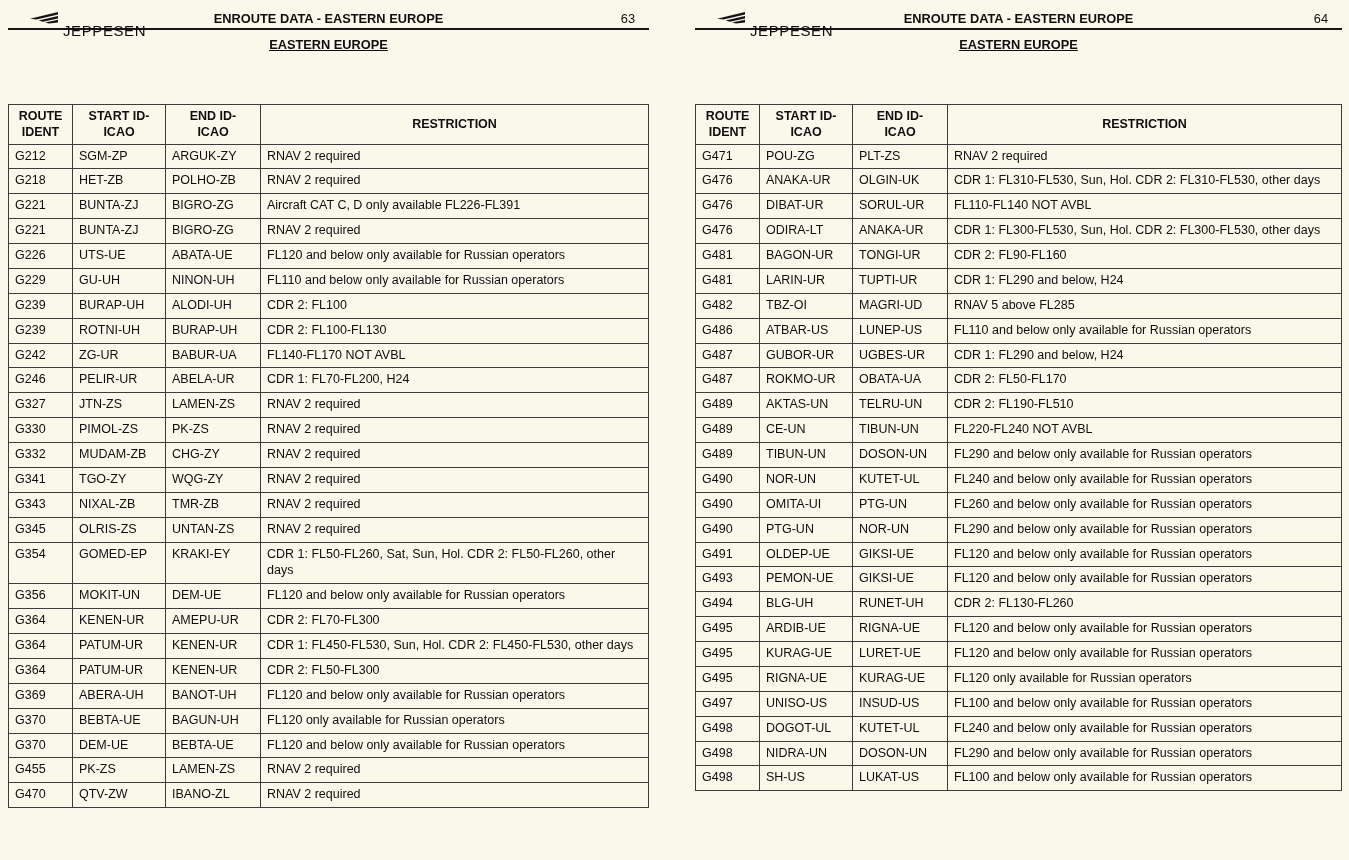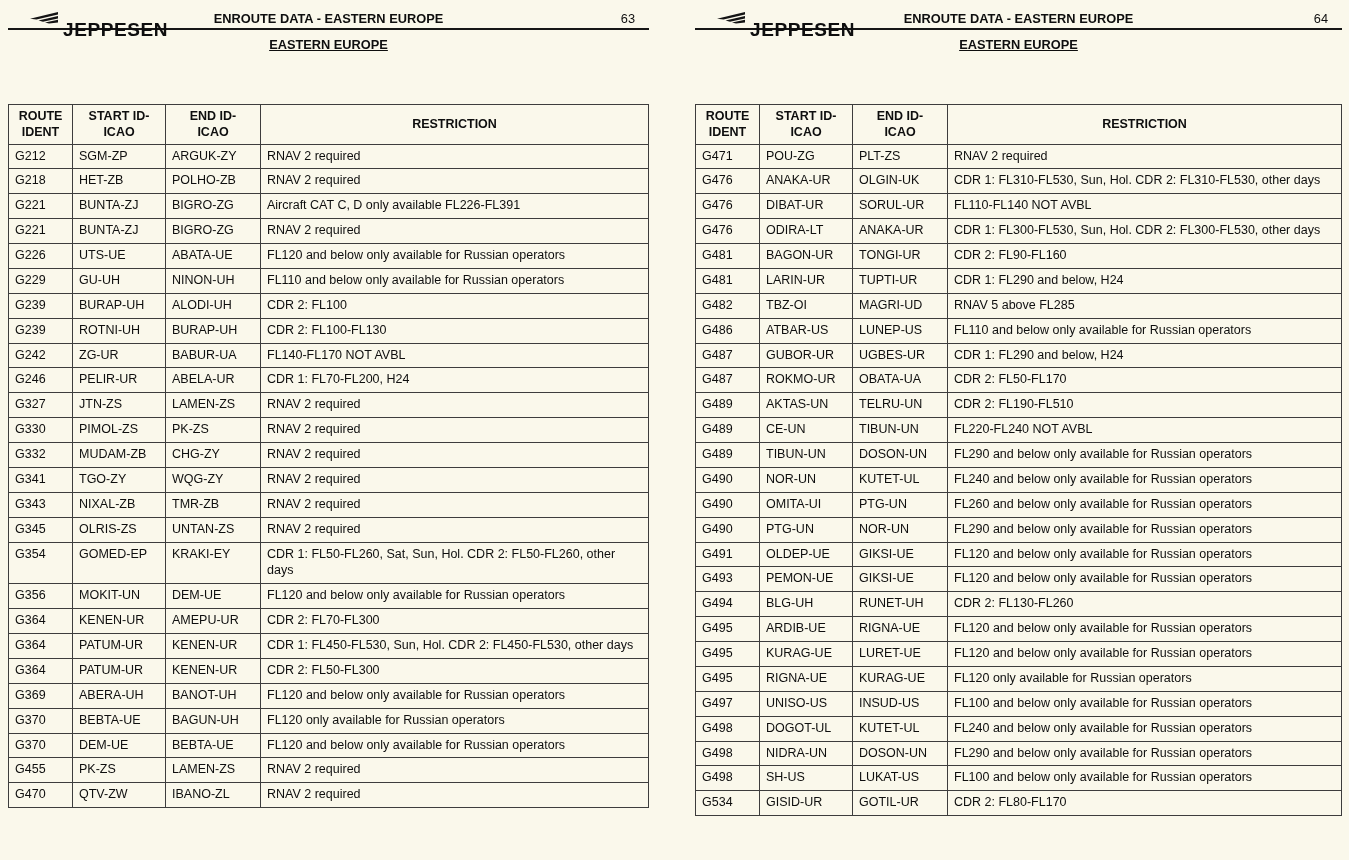--- a/index.html
+++ b/index.html
@@ -31,22 +31,22 @@
   }
   .brand {
     display: flex;
     align-items: center;
     gap: 5px;
     position: relative;
     z-index: 1;
   }
   .swoosh { display: block; }
   .brand-text {
-    font-weight: bold;
-    font-size: 19px;
+    font-weight: normal;
+    font-size: 15px;
     letter-spacing: 0.6px;
     margin-top: 24px;
   }
   .header-title {
     position: absolute;
     left: 0; right: 0;
     text-align: center;
     font-weight: bold;
     font-size: 12.8px;
   }
@@ -472,23 +472,17 @@
             <td>NIDRA-UN</td>
             <td>DOSON-UN</td>
             <td>FL290 and below only available for Russian operators</td>
           </tr>
           <tr>
             <td>G498</td>
             <td>SH-US</td>
             <td>LUKAT-US</td>
             <td>FL100 and below only available for Russian operators</td>
           </tr>
-          <tr>
-            <td>G534</td>
-            <td>GISID-UR</td>
-            <td>GOTIL-UR</td>
-            <td>CDR 2: FL80-FL170</td>
-          </tr>
         </tbody>
     </table>
   </section>
 
 </div>
 
 </body></html>

